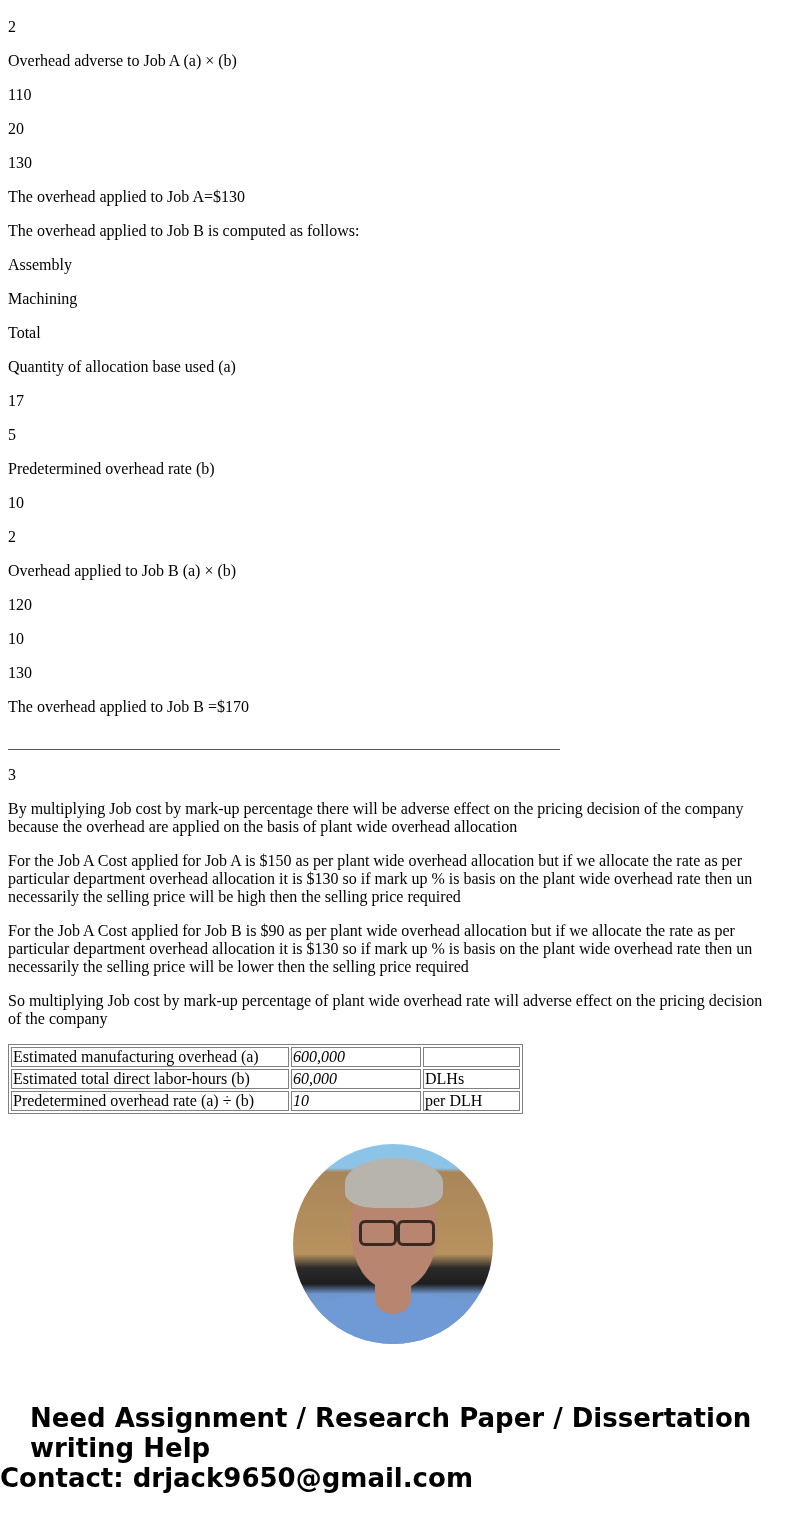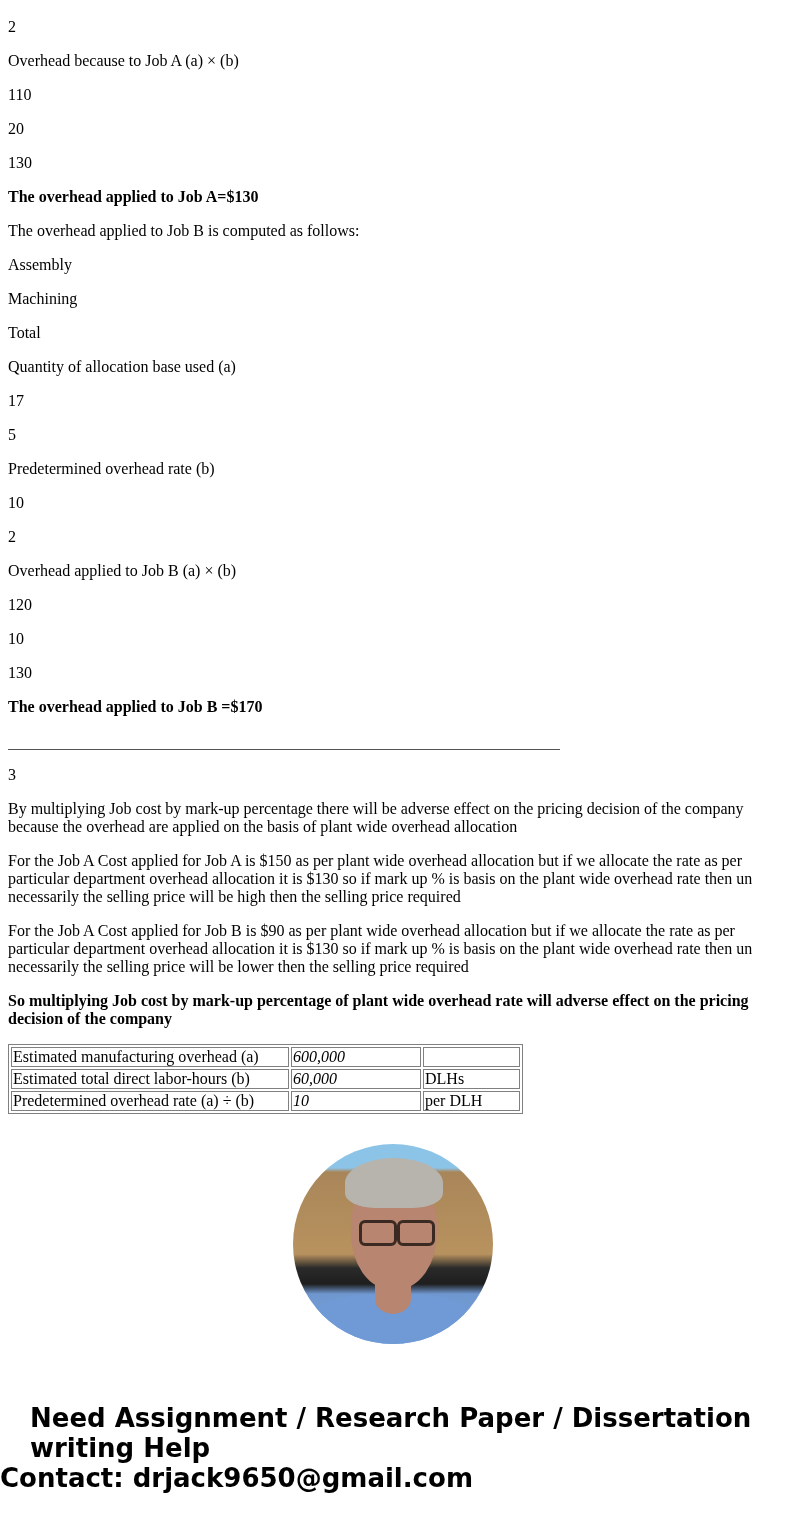--- a/index.html
+++ b/index.html
@@ -15,21 +15,21 @@
     .content {
       position: absolute;
       left: 8px;
       top: -16px;
       width: 770px;
     }
     p {
       margin: 0 0 16px 0;
       line-height: 18px;
     }
-    p.bold { font-weight: bold; margin-top: 16px; }
+    p.bold { font-weight: normal; margin-top: 16px; }
     hr.rule {
       width: 552px;
       margin: 0 0 15px 0;
       border: none;
       border-top: 1px solid #555;
       height: 0;
       padding-top: 0;
     }
     .hr-wrap { height: 18px; position: relative; margin-bottom: 16px; }
     .hr-wrap hr { position: absolute; bottom: 0; left: 0; margin: 0; }
@@ -113,21 +113,21 @@
     }
     .footer div { white-space: normal; }
     .footer .l1 { padding: 0 30px; }
   </style>
 </head>
 <body>
 
 <div class="content">
   <p>10</p>
   <p>2</p>
-  <p>Overhead because to Job A (a) × (b)</p>
+  <p>Overhead adverse to Job A (a) × (b)</p>
   <p>110</p>
   <p>20</p>
   <p>130</p>
   <p class="bold">The overhead applied to Job A=$130</p>
 
   <p>The overhead applied to Job B is computed as follows:</p>
   <p>Assembly</p>
   <p>Machining</p>
   <p>Total</p>
   <p>Quantity of allocation base used (a)</p>

